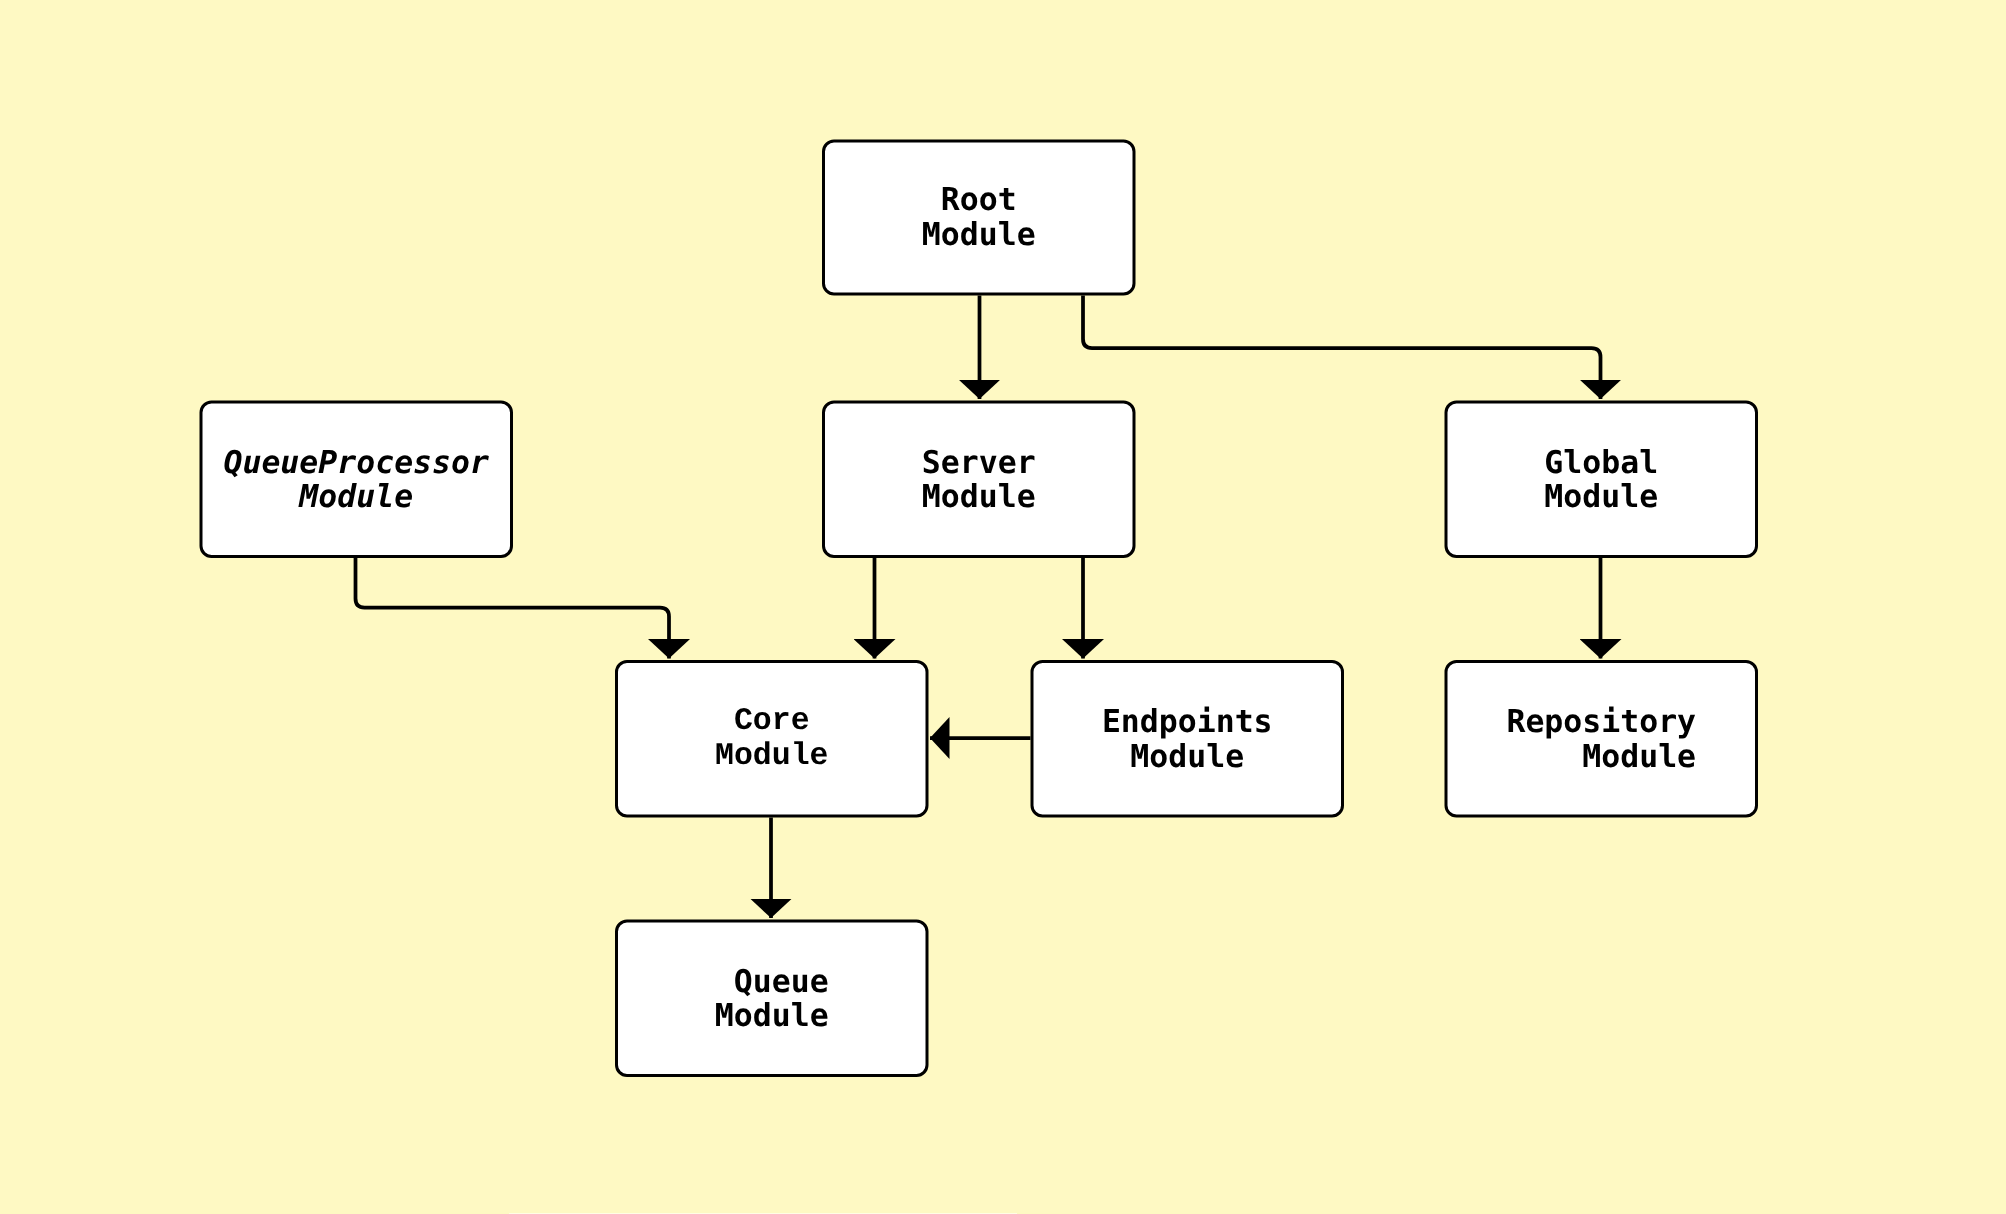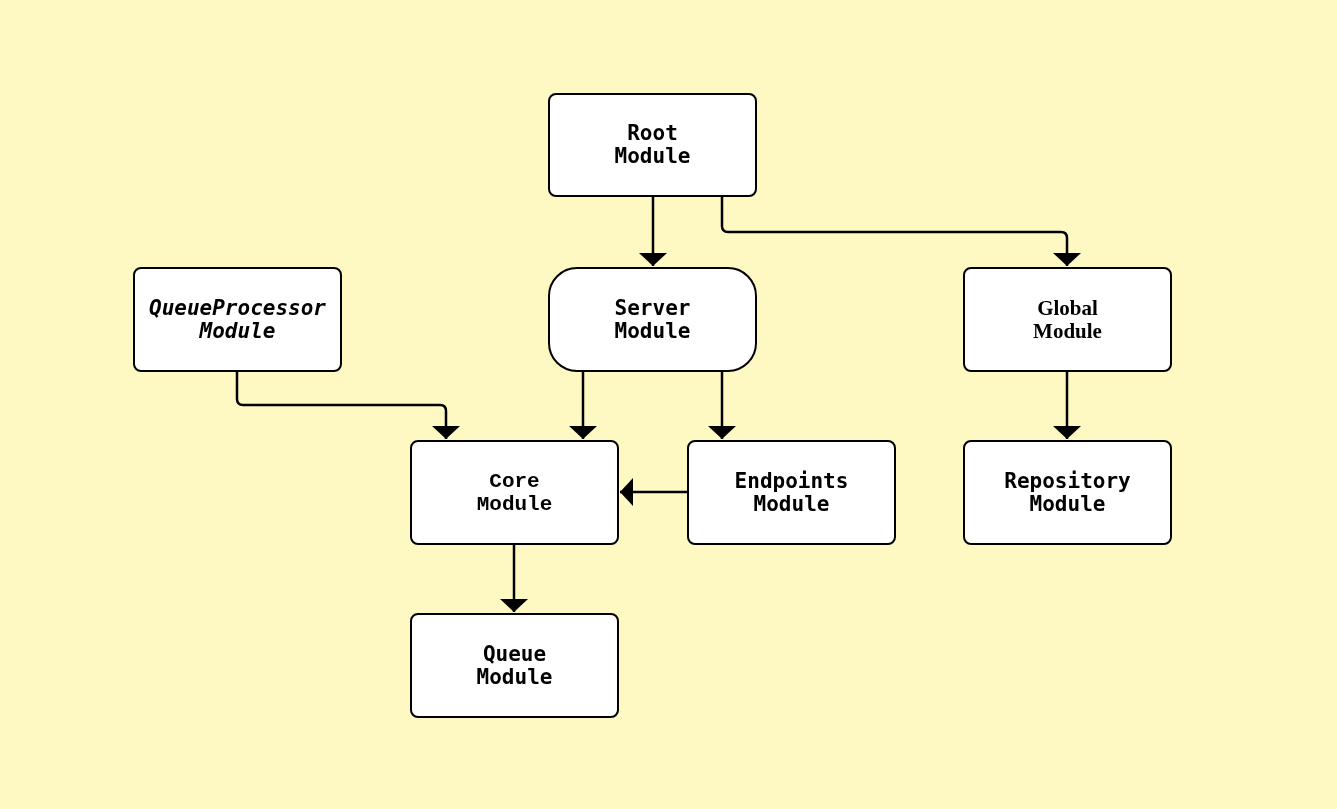--- a/index.html
+++ b/index.html
@@ -63,26 +63,26 @@
         <path class="edge-path" d="M1067,372 L1067,439" stroke="#000000" marker-end="url(#arrowhead)"></path>
         <path class="edge-path" d="M687,492 L620,492" stroke="#000000" marker-end="url(#arrowhead)"></path>
         <path class="edge-path" d="M514,545 L514,612" stroke="#000000" marker-end="url(#arrowhead)"></path>
       </g>
   </svg>
   <div id="nodes-layer">
       <div class="node" style="left: 548px; top: 93px; width: 209px; height: 104px; background: rgb(255, 255, 255); border-color: rgb(0, 0, 0); color: rgb(0, 0, 0);">Root
 Module</div>
       <div class="node" style="left: 133px; top: 267px; width: 209px; height: 105px; background: rgb(255, 255, 255); border-color: rgb(0, 0, 0); color: rgb(0, 0, 0); font-style: italic;">QueueProcessor
 Module</div>
-      <div class="node" style="left: 548px; top: 267px; width: 209px; height: 105px; background: rgb(255, 255, 255); border-color: rgb(0, 0, 0); color: rgb(0, 0, 0); border-radius: 29px;">Server
+      <div class="node" style="left: 548px; top: 267px; width: 209px; height: 105px; background: rgb(255, 255, 255); border-color: rgb(0, 0, 0); color: rgb(0, 0, 0);">Server
 Module</div>
-      <div class="node" style="left: 963px; top: 267px; width: 209px; height: 105px; background: rgb(255, 255, 255); border-color: rgb(0, 0, 0); color: rgb(0, 0, 0); font-family: Liberation Serif, serif;">Global
+      <div class="node" style="left: 963px; top: 267px; width: 209px; height: 105px; background: rgb(255, 255, 255); border-color: rgb(0, 0, 0); color: rgb(0, 0, 0);">Global
 Module</div>
       <div class="node" style="left: 410px; top: 440px; width: 209px; height: 105px; background: rgb(255, 255, 255); border-color: rgb(0, 0, 0); color: rgb(0, 0, 0); font-family: Liberation Mono, monospace;">Core
 Module</div>
       <div class="node" style="left: 687px; top: 440px; width: 209px; height: 105px; background: rgb(255, 255, 255); border-color: rgb(0, 0, 0); color: rgb(0, 0, 0);">Endpoints
 Module</div>
-      <div class="node" style="left: 963px; top: 440px; width: 209px; height: 105px; background: rgb(255, 255, 255); border-color: rgb(0, 0, 0); color: rgb(0, 0, 0);">Repository
+      <div class="node" style="left: 963px; top: 440px; width: 209px; height: 105px; background: rgb(255, 255, 255); border-color: rgb(0, 0, 0); color: rgb(0, 0, 0); text-align: right;">Repository
 Module</div>
-      <div class="node" style="left: 410px; top: 613px; width: 209px; height: 105px; background: rgb(255, 255, 255); border-color: rgb(0, 0, 0); color: rgb(0, 0, 0);">Queue
+      <div class="node" style="left: 410px; top: 613px; width: 209px; height: 105px; background: rgb(255, 255, 255); border-color: rgb(0, 0, 0); color: rgb(0, 0, 0); text-align: right;">Queue
 Module</div>
     </div>
 </div>
 
 </body></html>

